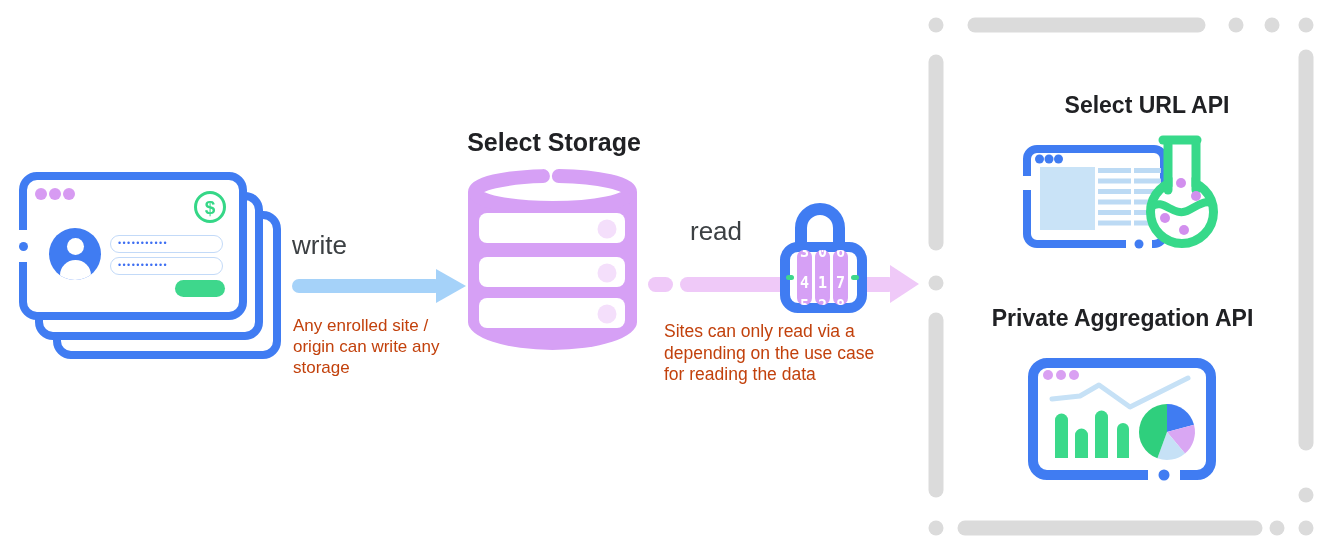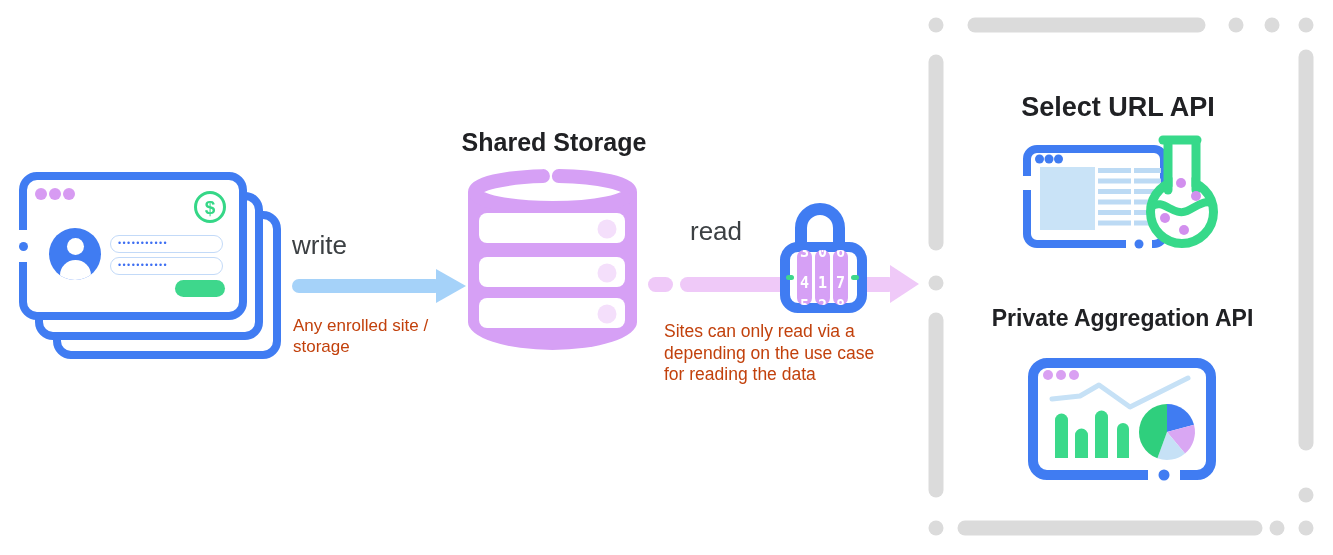--- a/index.html
+++ b/index.html
@@ -38,21 +38,21 @@
   .arrow-blue .shaft{left:0;top:11px;width:150px;height:14px;background:#A5D2F9;}
   .arrow-blue .tri{left:144px;top:1px;border-top:17px solid transparent;border-bottom:17px solid transparent;
                    border-left:30px solid #A5D2F9;}
   .arrow-pink .shaft{left:0;top:13px;width:216px;height:15px;background:#EFC9F8;}
   .arrow-pink .tri{left:210px;top:1px;border-top:19.5px solid transparent;border-bottom:19.5px solid transparent;
                    border-left:29px solid #EFC9F8;}
   .lead-dash{position:absolute;left:648px;top:277px;width:25px;height:15px;border-radius:7.5px;background:#EFC9F8;}
 
   .title{position:absolute;font-weight:bold;color:#202124;text-align:center;}
   .title.t1{left:454px;top:128px;width:200px;font-size:25px;}
-  .title.t2{left:1003px;top:92px;width:230px;font-size:27px;}
+  .title.t2{left:1032px;top:92px;width:230px;font-size:23px;}
   .title.t3{left:955px;top:305px;width:335px;font-size:23px;}
 </style>
 </head>
 <body>
 
 <div class="canvas">
 
   <div class="win back"></div>
   <div class="win mid"></div>
   <div class="win front">
@@ -79,24 +79,25 @@
     <div class="btn-green"></div>
   </div>
 
   <div class="flow-label" style="left:292px;top:230px;width:175px">write</div>
   <div class="abs arrow-blue" style="left:292px;top:268px;width:180px;height:36px">
     <div class="shaft"></div>
     <div class="tri"></div>
   </div>
   <div class="desc" style="left:293px;top:315px;width:185px">
     <div>Any enrolled site /</div>
+    <div>origin can write any</div>
     <div>storage</div>
   </div>
 
-  <div class="title t1">Shared Storage</div>
+  <div class="title t1">Select Storage</div>
   <svg class="abs" style="left:455px;top:160px" width="200" height="205" viewBox="455 160 200 205">
     <path d="M468,192 L468,322 A84.5,28 0 0 0 637,322 L637,192 Z" fill="#D6A0F5"></path>
     <ellipse cx="552.5" cy="192" rx="77.5" ry="16" fill="#fff" stroke="#D6A0F5" stroke-width="14" pathLength="100" stroke-dasharray="72 5 23" stroke-linecap="round"></ellipse>
     <rect x="479" y="213" width="146" height="30" rx="8" fill="#fff"></rect>
     <rect x="479" y="257" width="146" height="30" rx="8" fill="#fff"></rect>
     <rect x="479" y="298" width="146" height="30" rx="8" fill="#fff"></rect>
     <circle cx="607" cy="229" r="9.5" fill="#F4DFFB"></circle>
     <circle cx="607" cy="273" r="9.5" fill="#F4DFFB"></circle>
     <circle cx="607" cy="314" r="9.5" fill="#F4DFFB"></circle>
   </svg>

